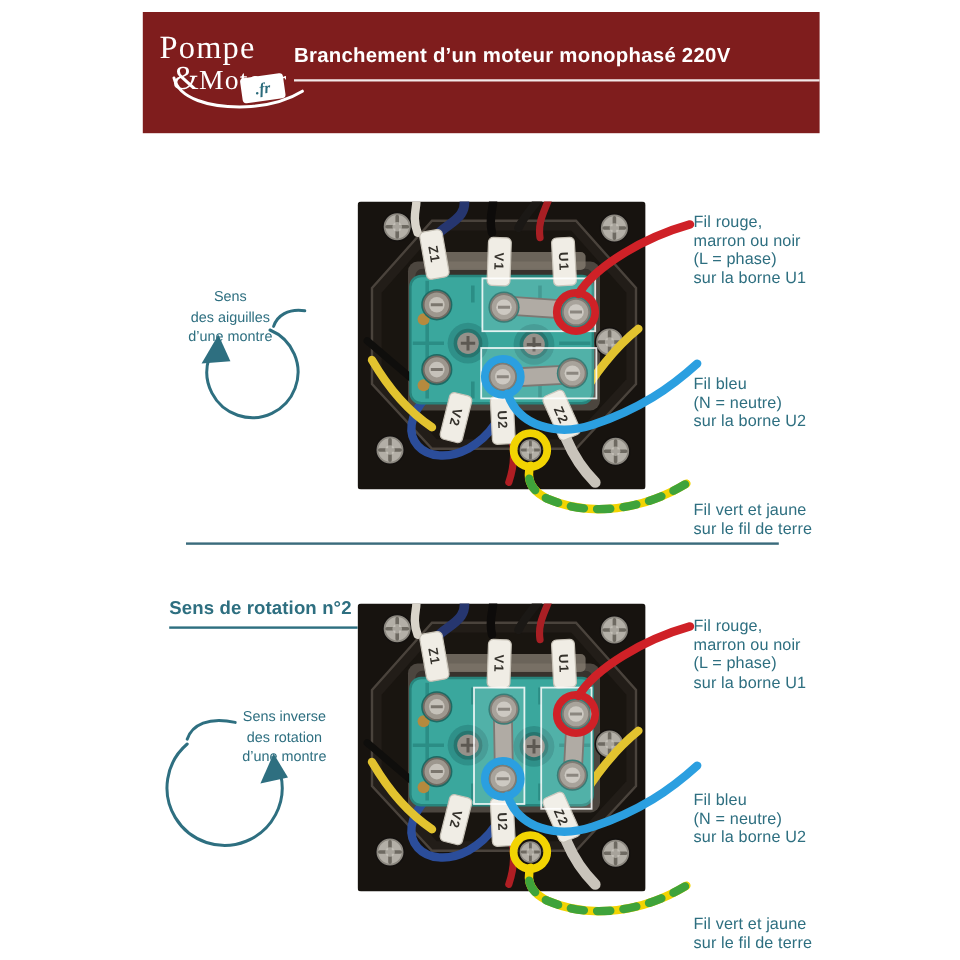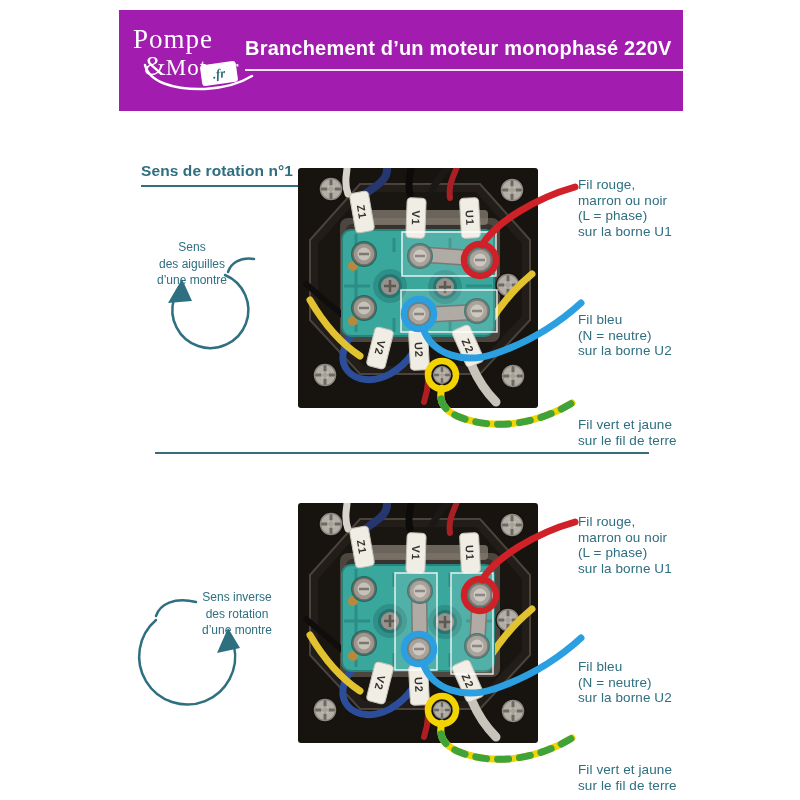--- a/index.html
+++ b/index.html
@@ -1,31 +1,31 @@
 <!DOCTYPE html>
 <html><head>
 <meta charset="utf-8">
 <style>
   html,body{margin:0;padding:0;background:#ffffff;}
   #canvas{position:relative;width:800px;height:800px;background:#ffffff;overflow:hidden;
           font-family:"Liberation Sans",sans-serif;}
   
-  .header{position:absolute;left:119px;top:10px;width:564px;height:101px;background:#a21caf;}
+  .header{position:absolute;left:119px;top:10px;width:564px;height:101px;background:#7f1d1d;}
   .logo{position:absolute;left:0;top:0;width:160px;height:101px;color:#ffffff;}
   .logo-w1{position:absolute;left:14px;top:14px;font-family:"Liberation Serif",serif;
            font-size:27px;letter-spacing:1px;}
   .logo-l2{position:absolute;left:25px;top:40px;font-family:"Liberation Serif",serif;}
   .logo-amp{font-size:28px;}
   .logo-w2{font-size:23px;letter-spacing:1px;}
   .fr-tag{position:absolute;left:82px;top:53px;width:36px;height:21px;background:#ffffff;
           border-radius:3px;transform:rotate(-8deg);color:#2b6b7b;
           font-family:"Liberation Serif",serif;font-style:italic;font-weight:bold;
           font-size:13px;text-align:center;line-height:21px;}
   .hdr-title{position:absolute;left:126px;top:27px;right:0;color:#ffffff;font-weight:bold;
-             font-size:20px;letter-spacing:0.2px;padding-bottom:9px;
+             font-size:17px;letter-spacing:0.2px;padding-bottom:9px;
              border-bottom:2px solid rgba(255,255,255,0.9);}
   
   .sec-heading{position:absolute;left:141px;width:157px;color:#2e6f80;font-weight:bold;
                font-size:15.5px;letter-spacing:0.1px;padding-bottom:5px;
                border-bottom:2px solid #2e6f80;white-space:nowrap;}
   .note{position:absolute;width:132px;text-align:center;color:#2e6f80;font-size:12px;
         line-height:16.5px;white-space:pre-line;}
   .ann{position:absolute;left:578px;color:#2e6f80;font-size:13.5px;line-height:15.5px;
        white-space:pre-line;letter-spacing:0.1px;margin-top:48px;}
   .divider{position:absolute;left:155px;top:452px;width:494px;height:2px;background:#3a6b7c;}
@@ -61,21 +61,20 @@
       <div class="logo-w1">Pompe</div>
       <div class="logo-l2"><span class="logo-amp">&amp;</span><span class="logo-w2">Moteur</span></div>
       <svg width="150" height="45" style="position:absolute;left:10px;top:52px">
         <path d="M 16,3 C 20,20 45,28 76,27 C 96,26 110,22 123,14" fill="none" stroke="#ffffff" stroke-width="2.5" stroke-linecap="round"></path>
       </svg>
       <div class="fr-tag">.fr</div>
     </div>
     <div class="hdr-title">Branchement d’un moteur monophasé 220V</div>
   </div>
 
-  <div class="sec-heading" style="top:162px">Sens de rotation n°1</div>
   <div class="note" style="left:126px;top:239px">Sens
 des aiguilles
 d’une montre</div>
   <div class="ann" style="top:129px">Fil rouge,
 marron ou noir
 (L = phase)
 sur la borne U1</div>
   <div class="ann" style="top:264px">Fil bleu
 (N = neutre)
 sur la borne U2</div>
@@ -166,20 +165,21 @@
       <rect x="104" y="64" width="94" height="44"></rect>
       <rect x="103" y="122" width="96" height="42"></rect>
     </g>
     <circle cx="182" cy="92" r="16" fill="none" stroke="#cf2127" stroke-width="6.5"></circle>
     <circle cx="121" cy="146" r="15" fill="none" stroke="#2b9fe0" stroke-width="6.5"></circle>
     <circle cx="144" cy="207" r="14" fill="none" stroke="#f2d402" stroke-width="6.5"></circle>
   </svg>
 
   <div class="divider"></div>
 
+  <div class="sec-heading" style="top:499px">Sens de rotation n°2</div>
   <div class="note" style="left:171px;top:589px">Sens inverse
 des rotation
 d’une montre</div>
   <div class="ann" style="top:466px">Fil rouge,
 marron ou noir
 (L = phase)
 sur la borne U1</div>
   <div class="ann" style="top:611px">Fil bleu
 (N = neutre)
 sur la borne U2</div>

